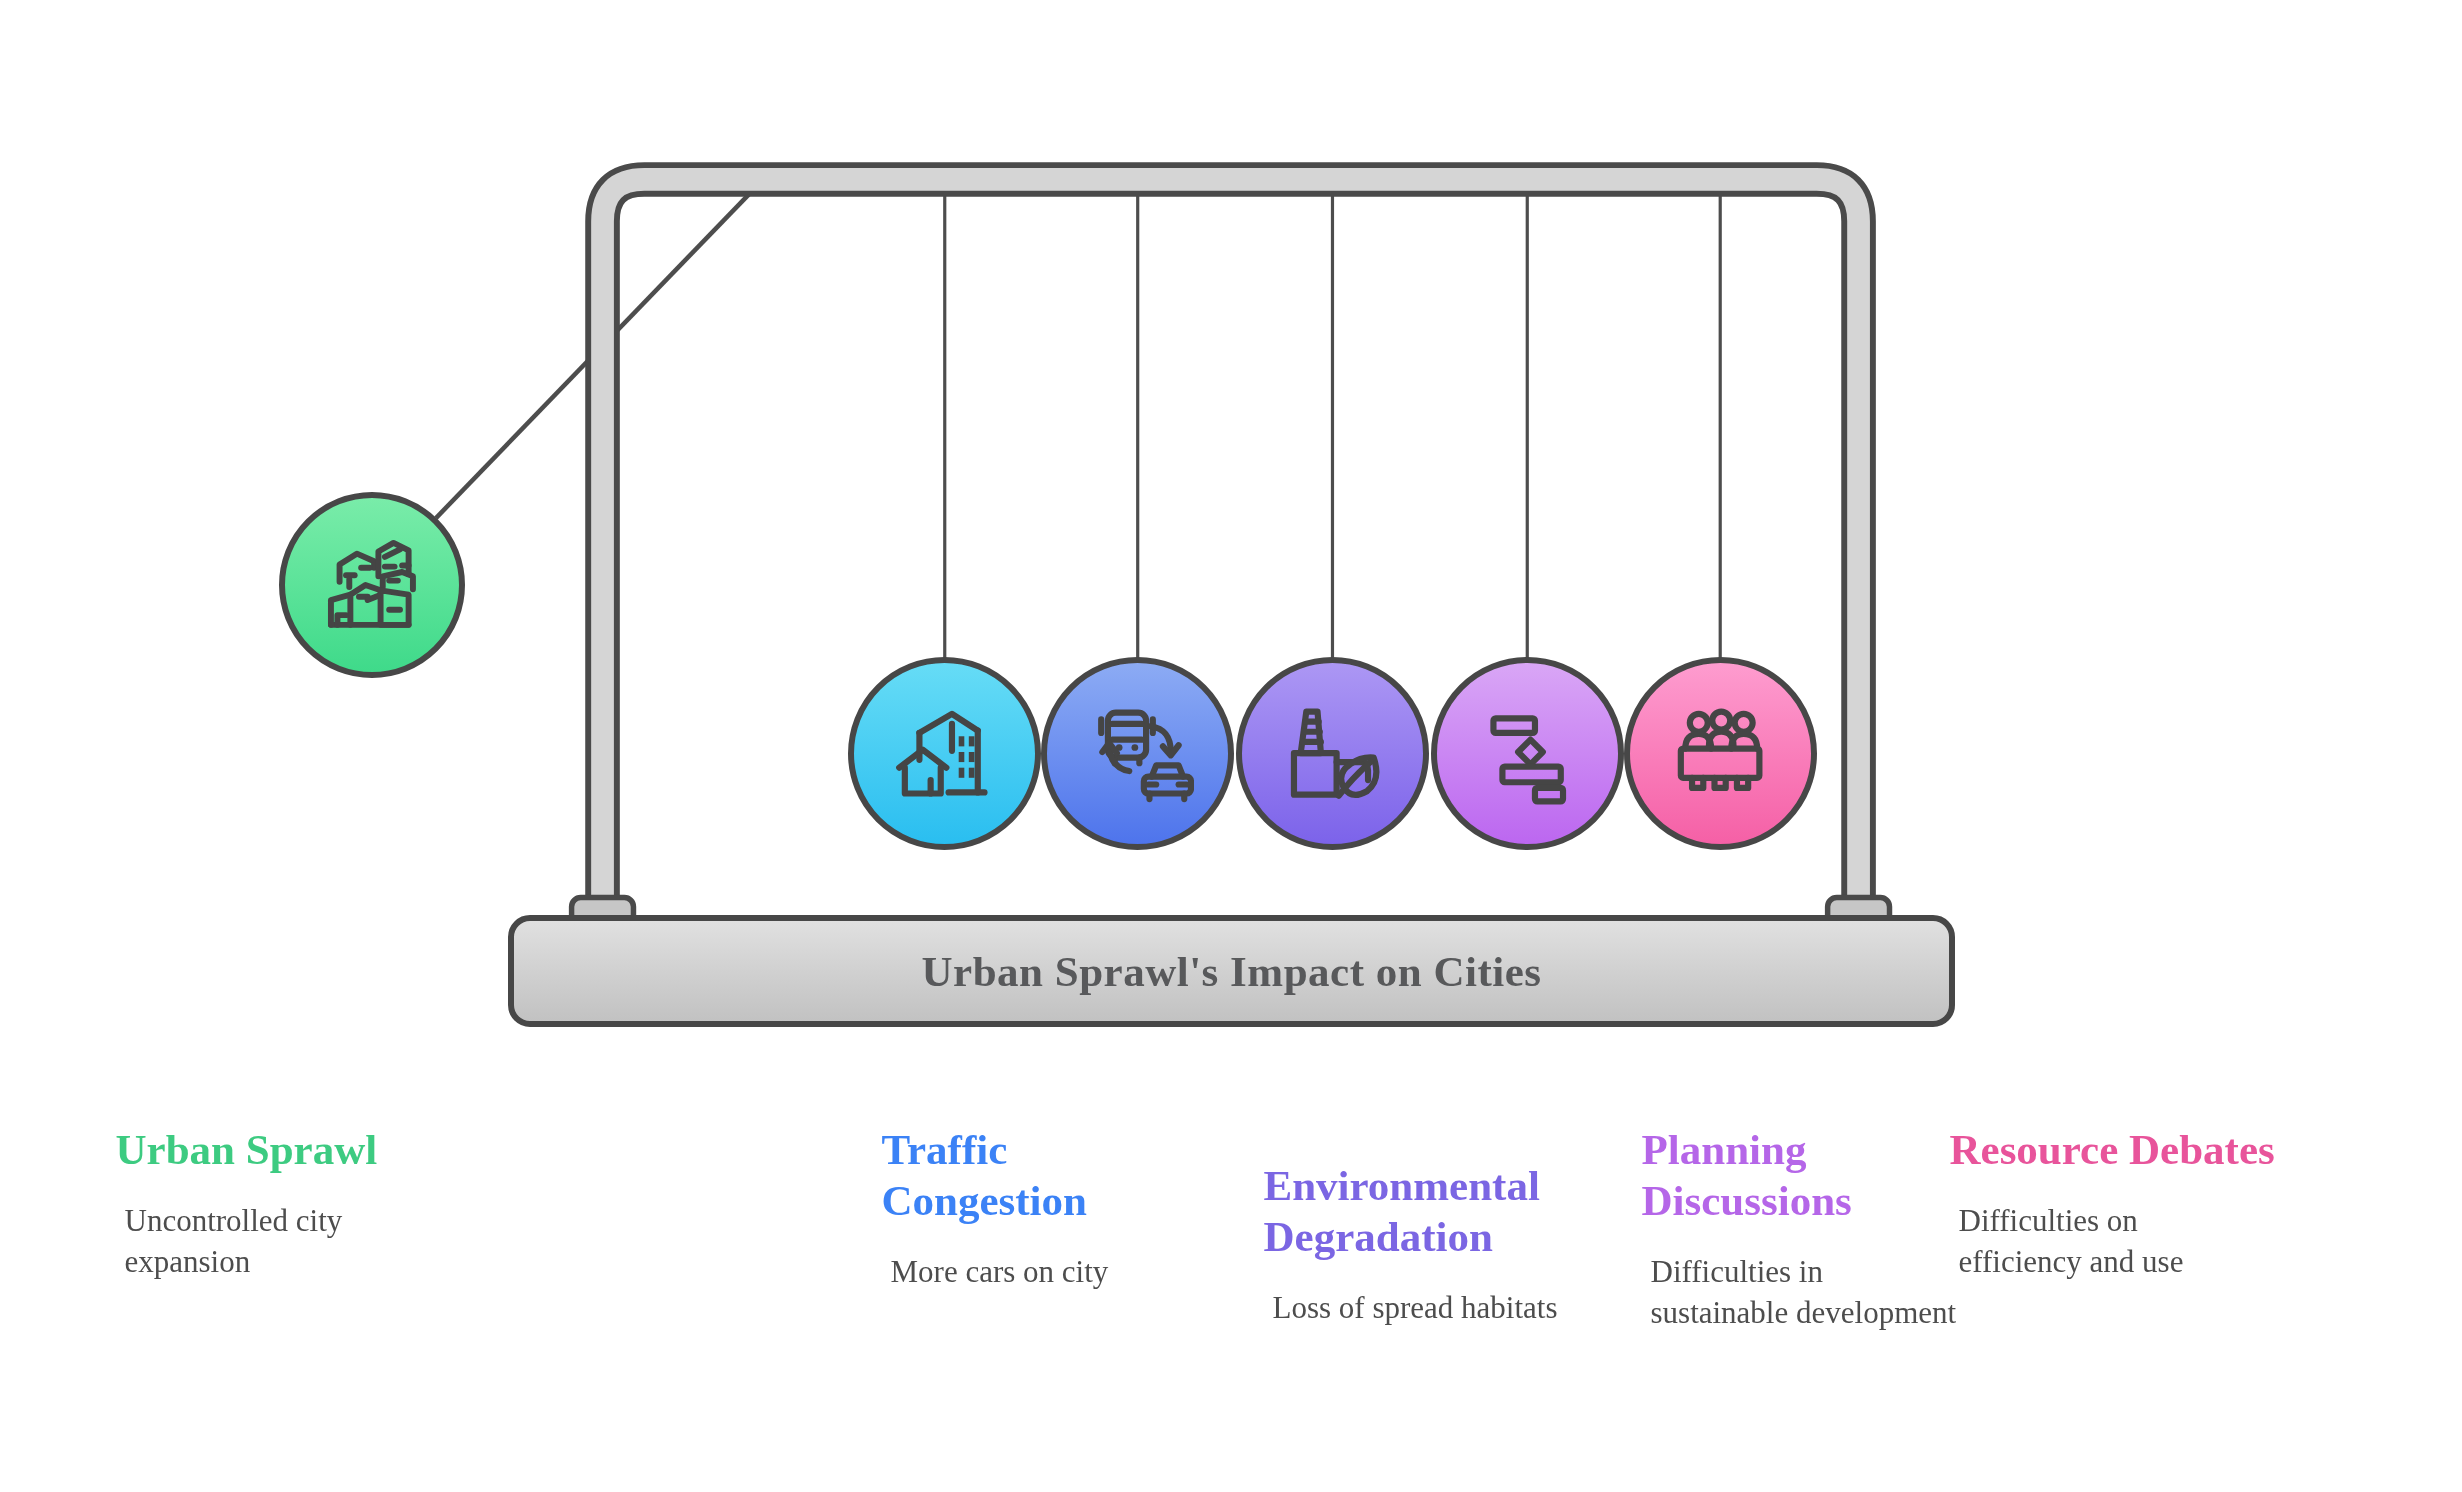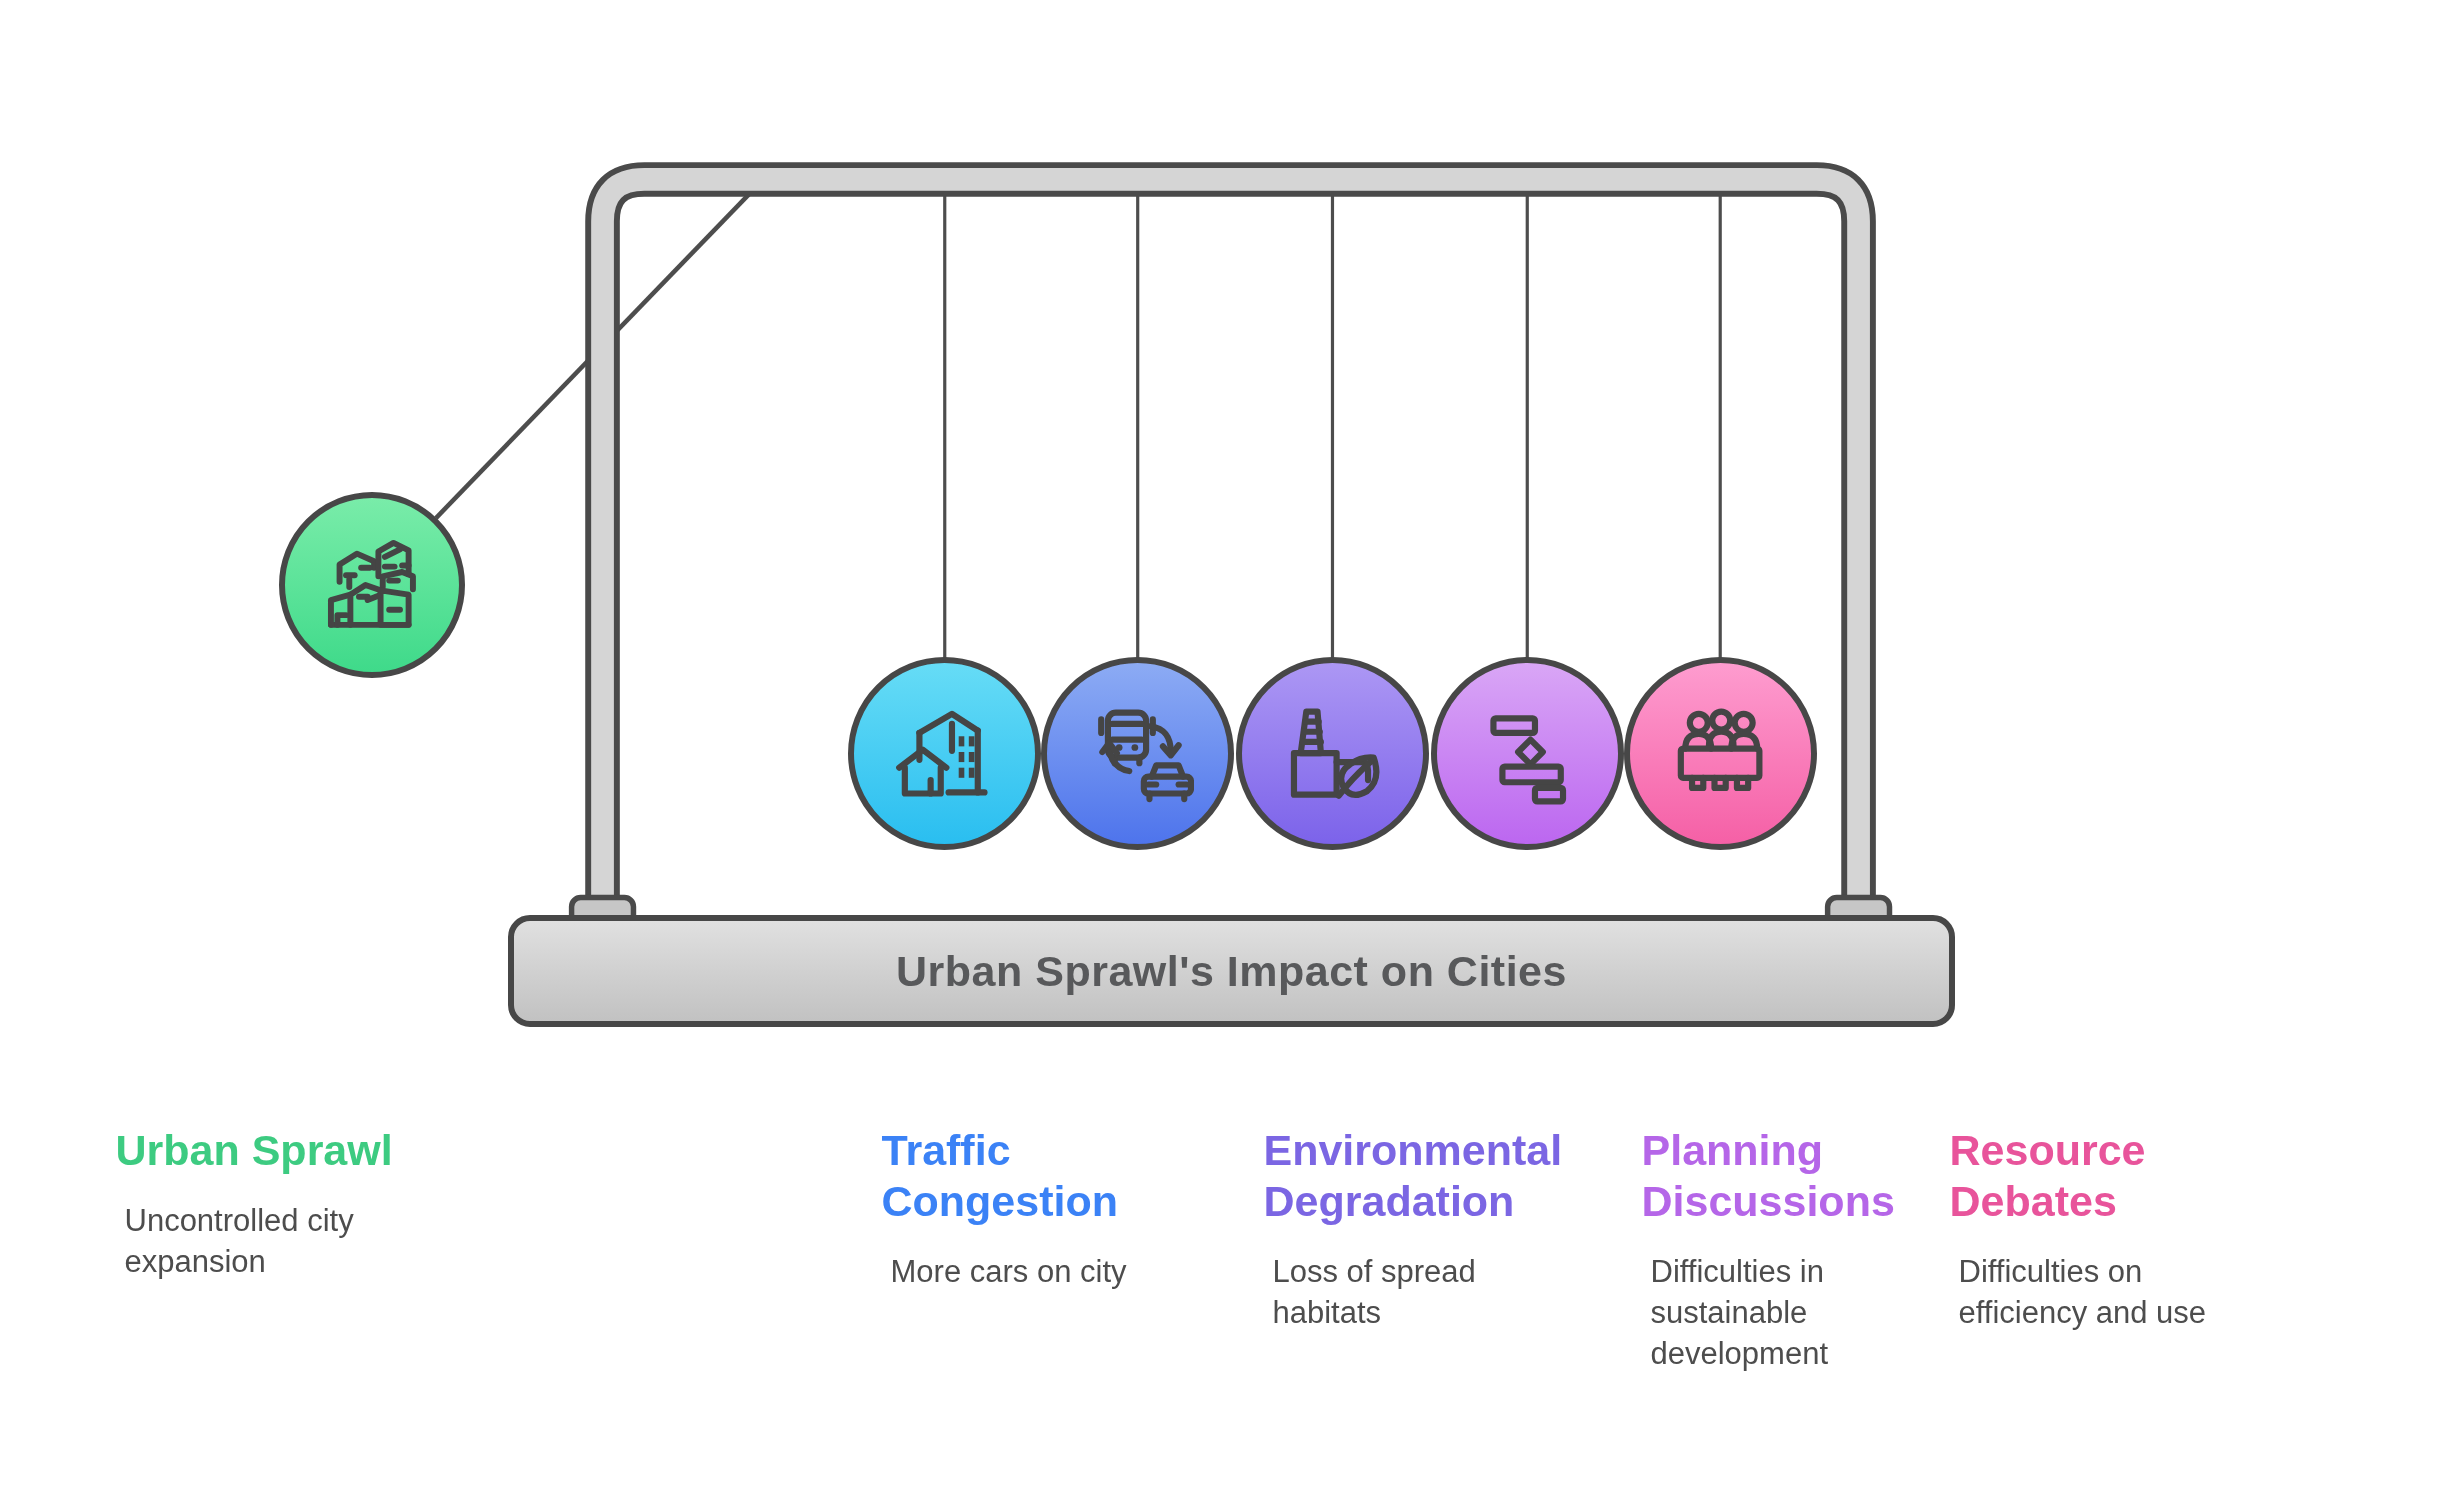--- a/index.html
+++ b/index.html
@@ -1,17 +1,17 @@
 <!DOCTYPE html>
 <html style="font-size:14.6px"><head>
 <meta charset="utf-8">
 <style>
   html,body{margin:0;padding:0;background:#ffffff;width:2462px;height:1493px;overflow:hidden;
             font-family:"Liberation Sans",sans-serif;}
-  .canvas{position:relative;width:2462px;height:1152px;background:#ffffff;}
+  .canvas{position:relative;width:2462px;height:1152px;background:#ffffff;font-family:Liberation Serif, serif;}
 
   svg.frame{position:absolute;left:0;top:0;width:2462px;height:1493px;}
 
   .tube-outline{fill:none;stroke:#4a4a4a;stroke-width:38;}
   .tube-fill{fill:none;stroke:#d5d5d5;stroke-width:25;}
   .string{stroke:#4d4d4d;stroke-width:3.5;}
   .string-raised{stroke:#4d4d4d;stroke-width:5;}
   .post-foot{fill:#c6c6c6;stroke:#4a4a4a;stroke-width:6;}
 
   .base{position:absolute;left:508px;top:915px;width:1447px;height:112px;
@@ -169,21 +169,21 @@
 
   <div class="legend-item li-1">
     <h2 class="legend-title" style="color: rgb(61, 203, 129);">Urban Sprawl</h2>
     <p class="legend-desc">Uncontrolled city expansion</p>
   </div>
   <div class="legend-item li-3">
     <h2 class="legend-title" style="color: #3b82f6;">Traffic Congestion</h2>
     <p class="legend-desc">More cars on city</p>
   </div>
   <div class="legend-item li-4">
-    <h2 class="legend-title" style="color: rgb(123, 102, 227);">Environmental Degradation</h2>
+    <h2 class="legend-title" style="color: rgb(123, 102, 227); margin-top: 36px;">Environmental Degradation</h2>
     <p class="legend-desc">Loss of spread habitats</p>
   </div>
   <div class="legend-item li-5">
     <h2 class="legend-title" style="color: rgb(181, 102, 232);">Planning Discussions</h2>
     <p class="legend-desc">Difficulties in sustainable development</p>
   </div>
   <div class="legend-item li-6">
     <h2 class="legend-title" style="color: rgb(232, 84, 155);">Resource Debates</h2>
     <p class="legend-desc">Difficulties on efficiency and use</p>
   </div>

